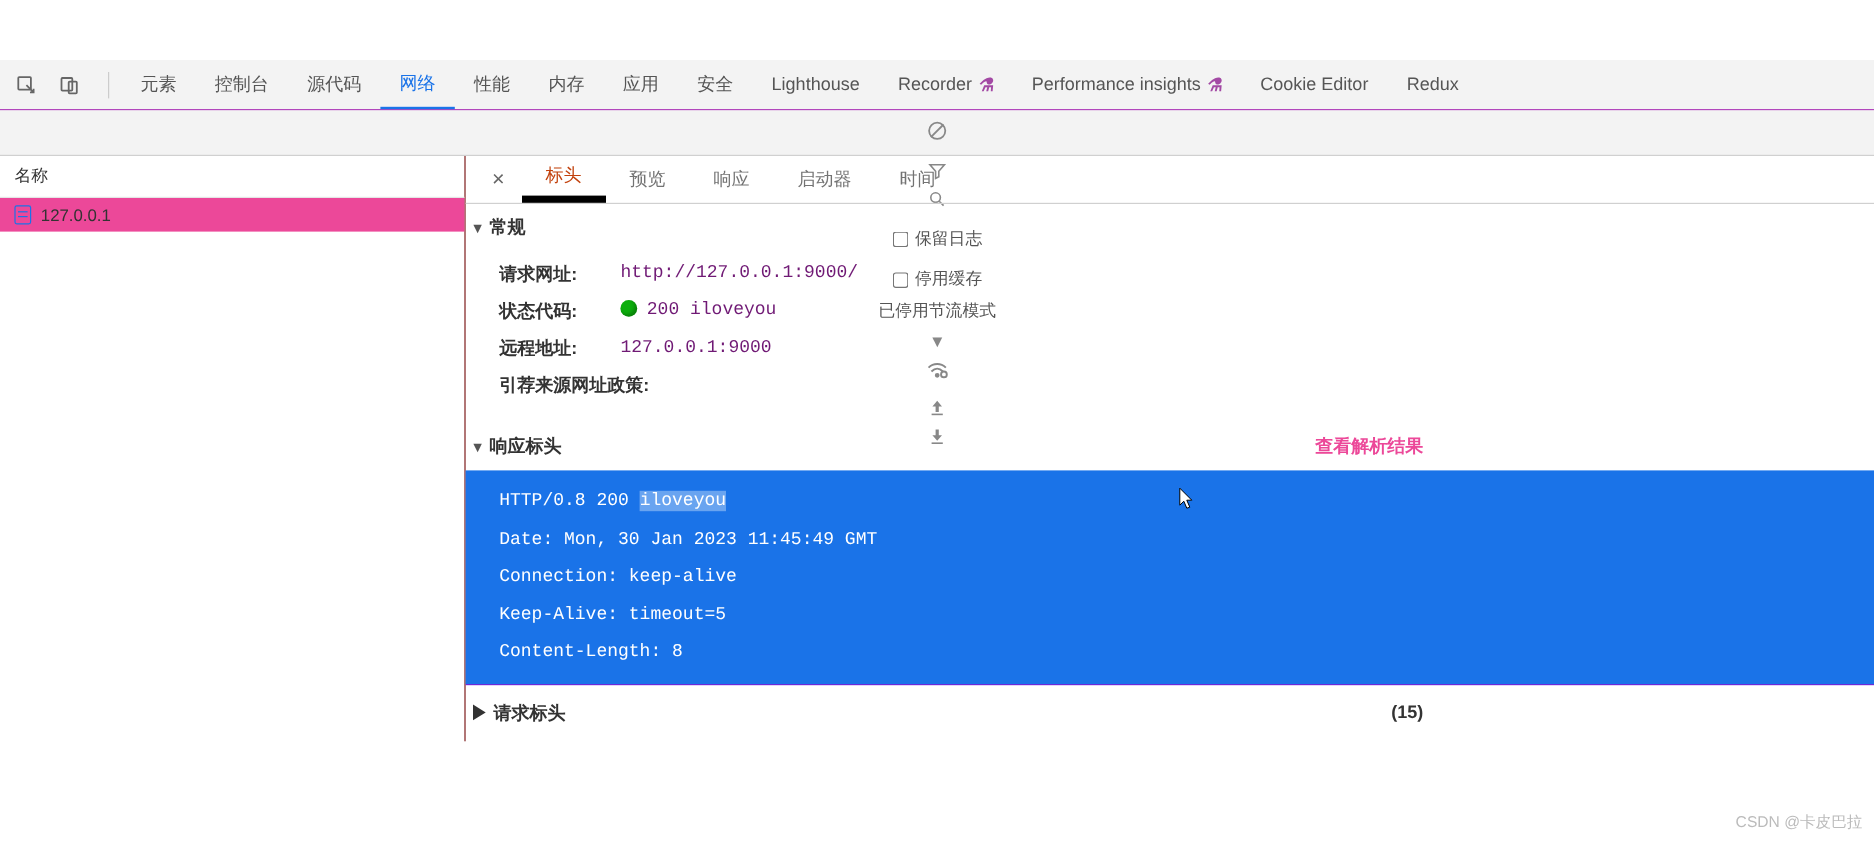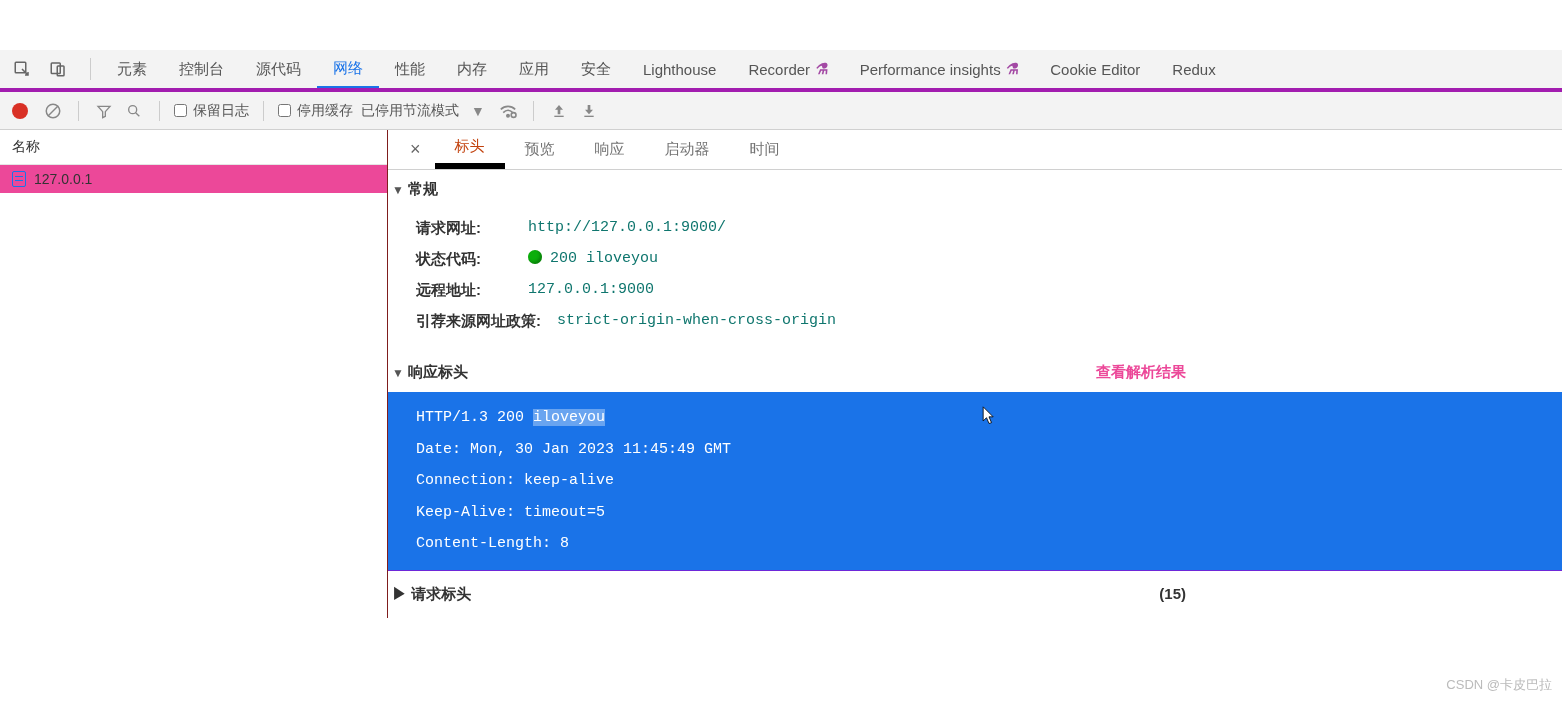--- a/index.html
+++ b/index.html
@@ -1,22 +1,22 @@
 <!DOCTYPE html>
 <html><head>
 <meta charset="utf-8">
 <style>
   * { box-sizing: border-box; margin: 0; padding: 0; }
   body { font-family: "Segoe UI", "Helvetica Neue", Arial, sans-serif; font-size: 14px; color: #333; background: #fff; width: 1562px; }
-  .top-tabs { display: flex; align-items: center; height: 42px; border-bottom: 4px solid #a21caf; background: #f3f3f3; padding: 0 8px; margin-top: 50px;}
+  .top-tabs { display: flex; align-items: center; height: 42px; border-bottom: 1px solid #a21caf; background: #f3f3f3; padding: 0 8px; margin-top: 50px;}
   .top-tabs .tab { padding: 0 16px; height: 100%; display: flex; align-items: center; color: #555; cursor: pointer; font-size: 15px;}
   .top-tabs .tab.active { color: #1a73e8; border-bottom: 2px solid #1a73e8; }
   .top-tabs .icon-btn { width: 28px; height: 28px; display: flex; align-items: center; justify-content: center; color: #666; cursor: pointer; margin-right:8px;}
   .top-tabs .divider { width: 1px; height: 22px; background: #ccc; margin: 0 10px; }
-  .toolbar { display: flex; align-items: center; height: 38px; border-bottom: 1px solid #d0d0d0; background: #f3f3f3; padding: 0 8px; gap: 8px; font-size:14px; color:#555;}
+  .toolbar { display: flex; align-items: center; height: 38px; border-bottom: 1px solid #d0d0d0; background: #f3f3f3; padding: 0 8px; gap: 8px; font-size:14px; color:#555;flex-direction:column;}
   .toolbar .rec-dot { width: 16px; height: 16px; background: #d93025; border-radius: 50%; margin:0 6px 0 4px;}
   .toolbar .icon { width: 22px; display: flex; justify-content: center; color: #666; cursor: pointer;}
   .toolbar .divider { width: 1px; height: 20px; background: #ccc; margin: 0 6px; }
   .toolbar label { display: flex; align-items: center; gap: 6px; cursor:pointer;}
   .main { display: flex; }
   .sidebar { width: 388px; border-right: 1px solid #7f1d1d; }
   .sidebar-header { padding: 8px 12px; border-bottom: 1px solid #e5e5e5; font-size: 14px; color:#333;}
   .request-item { display: flex; align-items: center; gap: 8px; padding: 6px 12px; background: #ec4899; cursor:pointer;}
   .doc-icon { width: 14px; height: 16px; border: 1px solid #1a73e8; border-radius:2px; position:relative;}
   .doc-icon::before,.doc-icon::after{content:"";position:absolute;left:2px;right:2px;height:1px;background:#1a73e8;}
@@ -26,21 +26,21 @@
   .detail-tabs .close { padding: 0 14px; color: #666; cursor:pointer; font-size:18px;}
   .detail-tabs .dtab { padding: 0 20px; height:100%; display:flex; align-items:center; color:#737373; cursor:pointer; font-size:15px;}
   .detail-tabs .dtab.active { color: #c2410c; border-bottom: 6px solid #000000; text-align: center; }
   .section-head { display:flex; align-items:center; padding: 10px 6px 10px 4px; font-size:15px; font-weight:600;}
   .section-head .tri { font-size:12px; margin-right:4px; color:#555;}
   .section-head.with-right { justify-content: space-between; }
   .section-head .right-link { font-weight:700; color:#ec4899; margin-right: 370px; cursor:pointer;}
   .kv-block { padding: 4px 0 16px 28px; }
   .kv-row { display:flex; padding: 6px 0; font-size:15px;}
   .kv-row .k { font-weight:700; min-width: 96px; white-space:nowrap;}
-  .kv-row .v { font-family: Consolas, "Courier New", monospace; color:#0f766e; margin-left:16px;}
+  .kv-row .v { font-family: Consolas, "Courier New", monospace; color:#701a75; margin-left:5px;}
   .status-dot { display:inline-block; width:14px; height:14px; background:#0cae0c; border-radius:50%; margin-right:8px; vertical-align:-2px; box-shadow: inset -2px -2px 3px rgba(0,0,0,0.25);}
   .raw-block { background:#1a73e8; color:#fff; font-family: Consolas, "Courier New", monospace; font-size:15px; padding: 10px 0 10px 28px; line-height:2.1; position:relative;}
   .raw-line { white-space: pre; }
   .cursor-arrow { position:absolute; left:594px; top:14px; width:14px; height:20px; pointer-events:none;}
   .hl { background: rgba(255,255,255,0.35); }
   .req-head-row { display:flex; justify-content:space-between; padding: 14px 6px 14px 4px; font-size:15px; font-weight:600; border-top:1px solid #6d28d9;}
   .req-head-row .count { font-weight:600; margin-right: 370px;}
   .watermark { position:fixed; right:10px; bottom:22px; color:#bbb; font-size:13px;}
   .chip-icon { color:#a349a4; font-weight:bold; font-style:italic;}
 </style>
@@ -163,30 +163,29 @@
       <div class="kv-row">
           <span class="k">状态代码:</span>
           <span class="v"><span class="status-dot"></span><span>200 iloveyou</span></span>
         </div>
       <div class="kv-row">
           <span class="k">远程地址:</span>
           <span class="v">127.0.0.1:9000</span>
         </div>
       <div class="kv-row">
           <span class="k">引荐来源网址政策:</span>
-          <span class="v">strict-origin-when-cross-origin</span>
         </div>
     </div>
 
     <div class="section-head with-right">
       <span><span class="tri">▼</span><span>响应标头</span></span>
       <span class="right-link">查看解析结果</span>
     </div>
     <div class="raw-block">
-      <div class="raw-line"><span>HTTP/1.3 200 </span><span class="hl">iloveyou</span></div>
+      <div class="raw-line"><span>HTTP/0.8 200 </span><span class="hl">iloveyou</span></div>
       <div class="raw-line">Date: Mon, 30 Jan 2023 11:45:49 GMT</div>
       <div class="raw-line">Connection: keep-alive</div>
       <div class="raw-line">Keep-Alive: timeout=5</div>
       <div class="raw-line">Content-Length: 8</div>
       <svg class="cursor-arrow" viewBox="0 0 16 24">
           <path d="M1 1 L1 18 L5 14 L8 21 L11 20 L8 13 L13 13 Z" fill="#fff" stroke="#000" stroke-width="1"></path>
         </svg>
     </div>
 
     <div class="req-head-row">

